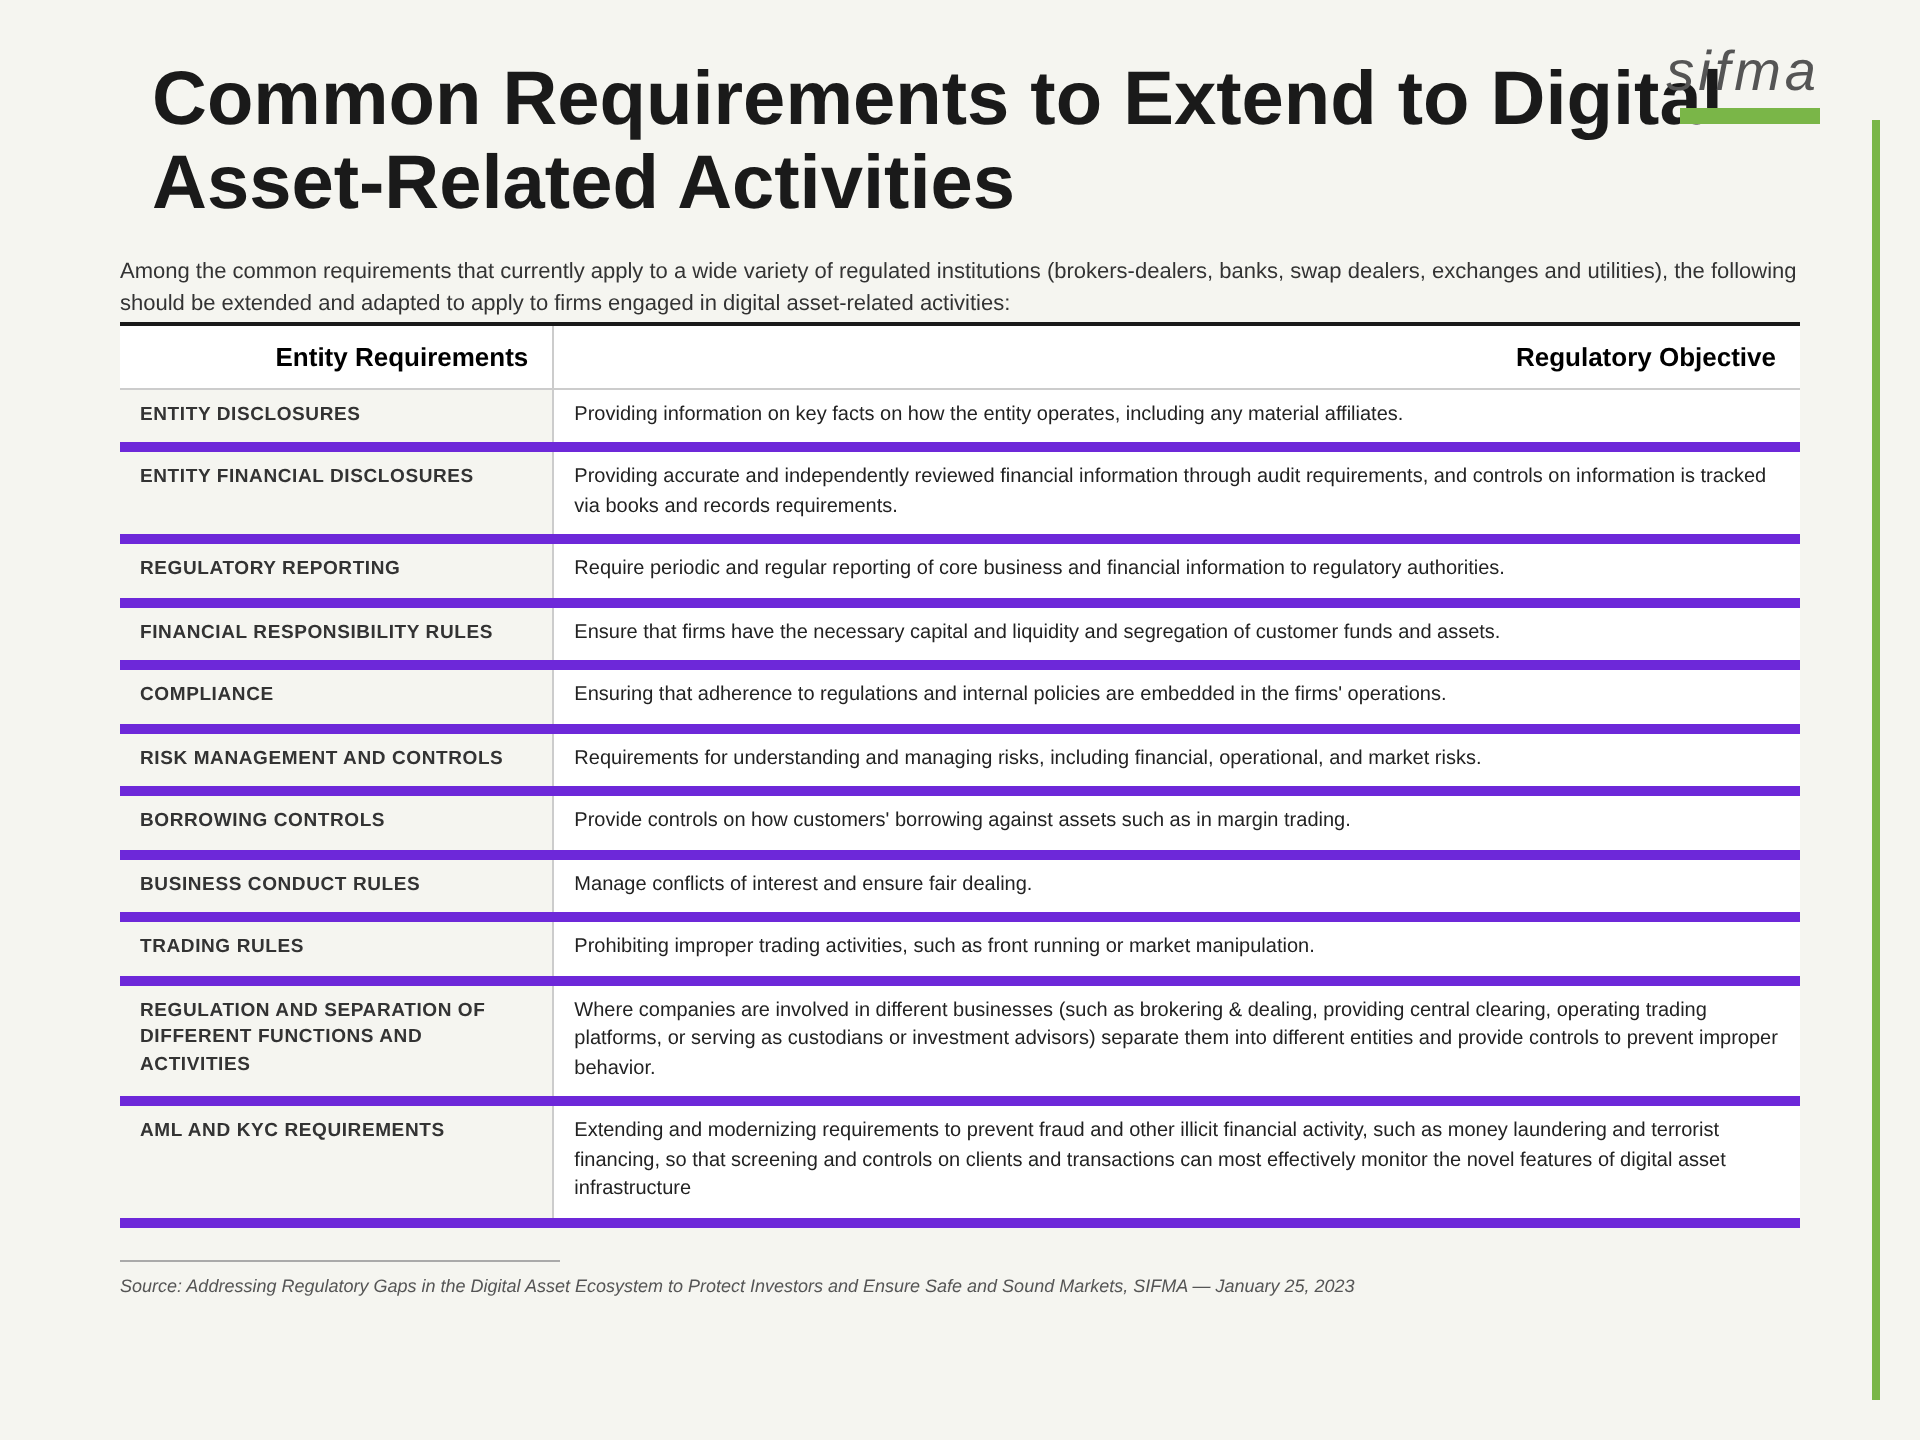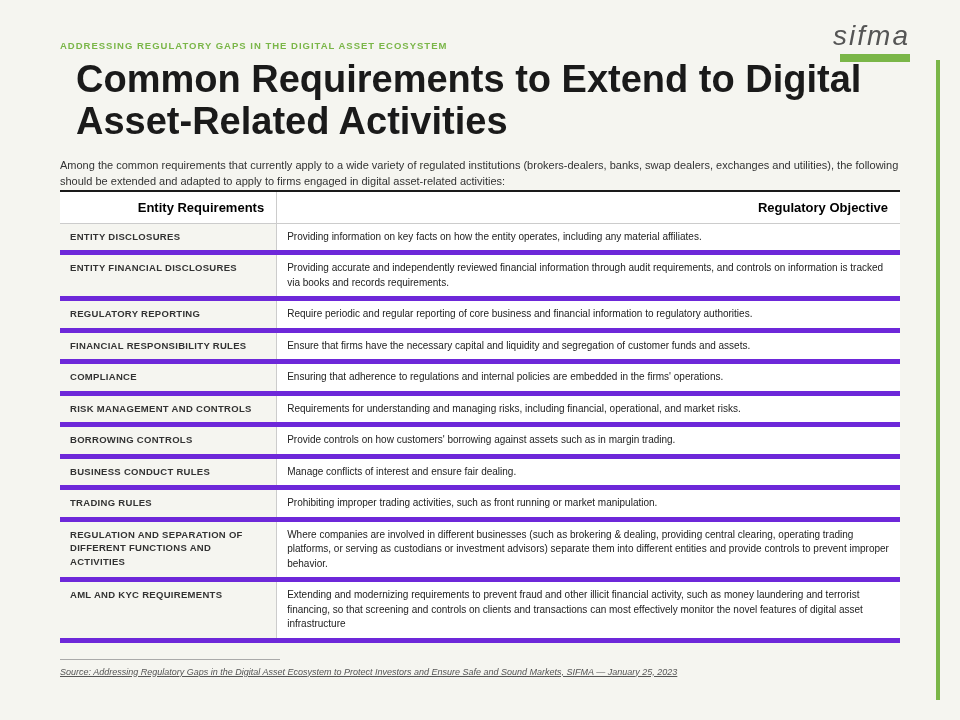--- a/index.html
+++ b/index.html
@@ -111,21 +111,20 @@
       border: none;
       border-top: 1px solid #aaa;
       margin: 10px 0 6px 0;
       width: 220px;
     }
     .footer-text {
       font-size: 9px;
       color: #555;
       font-style: italic;
       line-height: 1.4;
-      text-decoration: underline;
     }
     .right-border {
       position: absolute;
       right: 20px;
       top: 60px;
       bottom: 20px;
       width: 4px;
       background: #7ab648;
     }
   </style>
@@ -134,21 +133,20 @@
 
 <div class="page">
 
   <div class="logo-area">
     <div class="logo-text">sifma</div>
     <div class="logo-bar"></div>
   </div>
 
   <div class="right-border"></div>
 
-  <div class="subtitle">ADDRESSING REGULATORY GAPS IN THE DIGITAL ASSET ECOSYSTEM</div>
 
   <div class="main-title">Common Requirements to Extend to Digital Asset-Related Activities</div>
 
   <div class="intro-text">Among the common requirements that currently apply to a wide variety of regulated institutions (brokers-dealers, banks, swap dealers, exchanges and utilities), the following should be extended and adapted to apply to firms engaged in digital asset-related activities:</div>
 
   <table class="table-container">
     <thead>
       <tr>
         <th class="col-entity">Entity Requirements</th>
         <th class="col-regulatory">Regulatory Objective</th>

